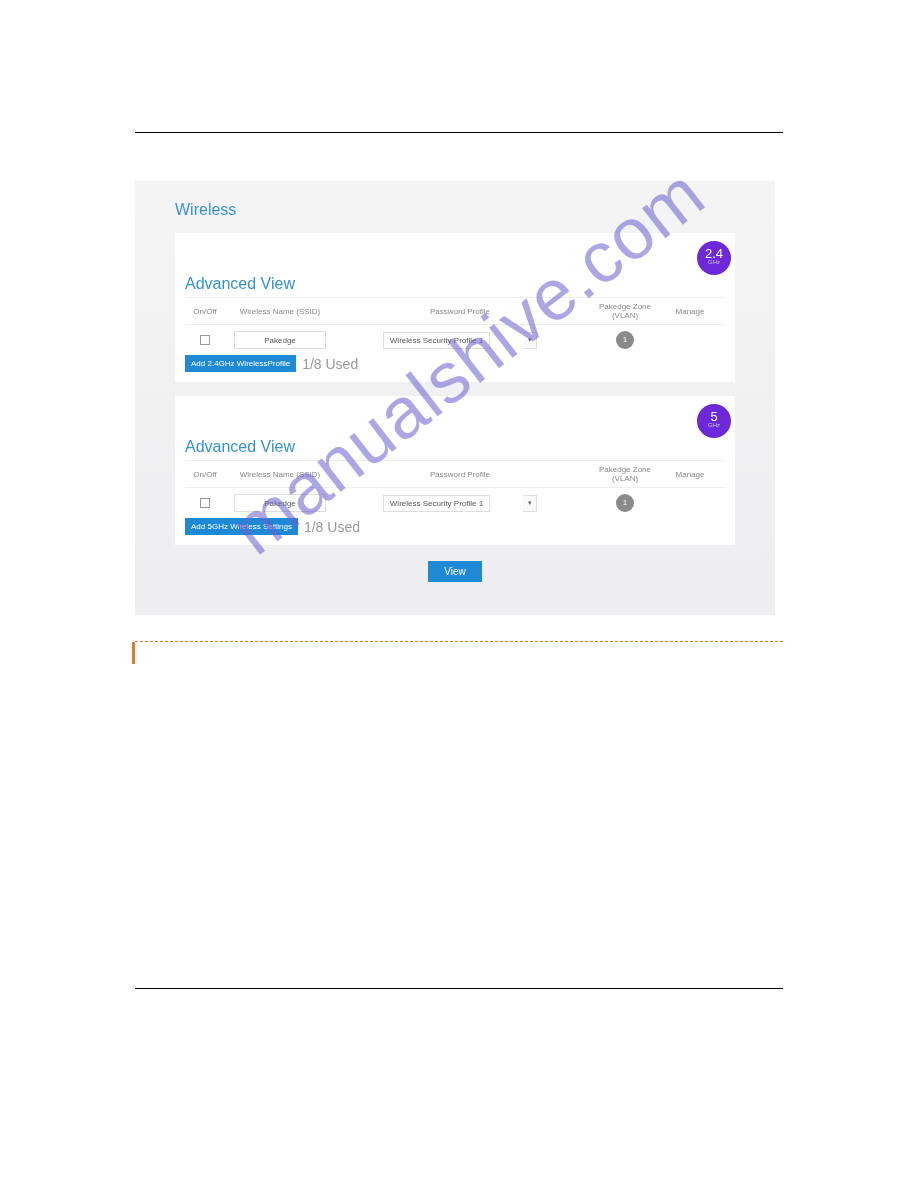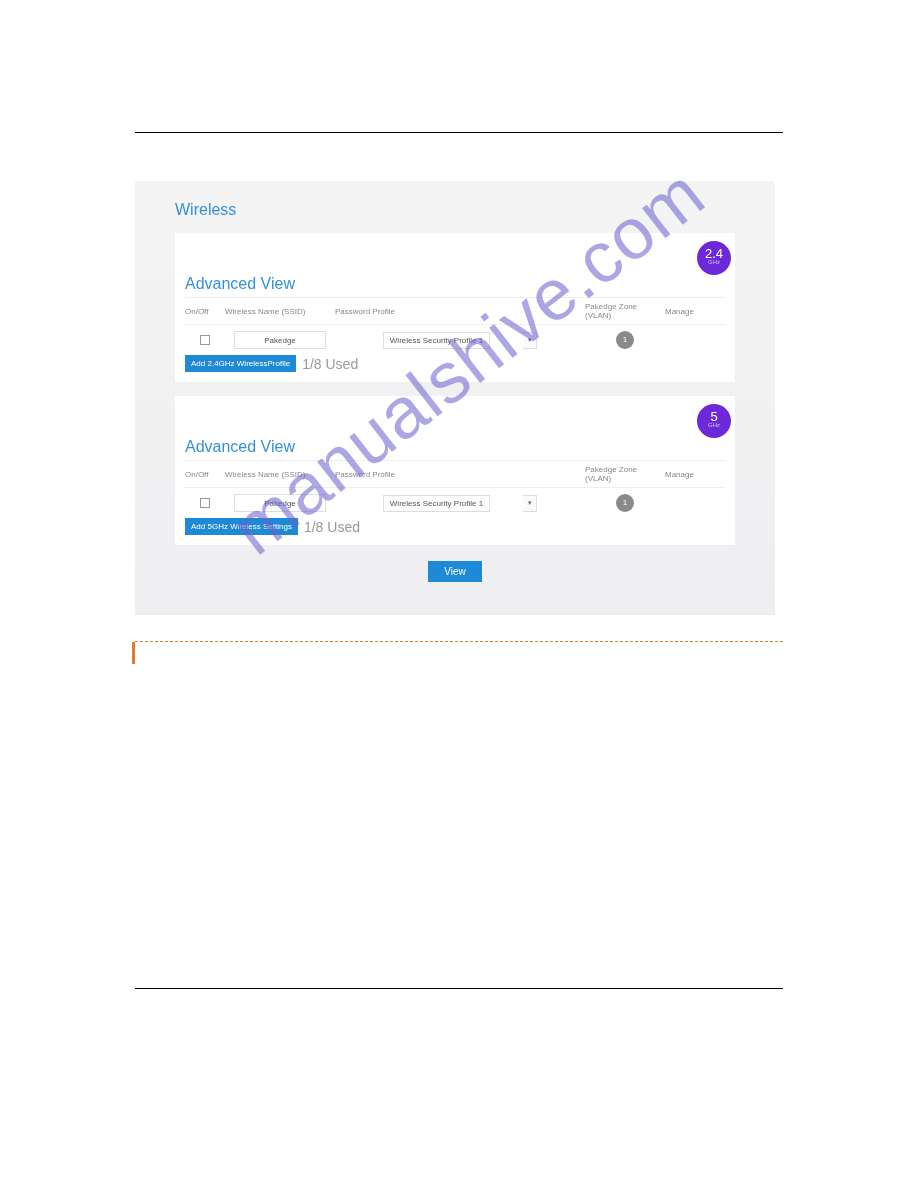--- a/index.html
+++ b/index.html
@@ -84,21 +84,21 @@
     margin-bottom: 4px;
   }
   .grid-head, .grid-row {
     display: grid;
     grid-template-columns: 40px 110px 250px 80px 50px;
     align-items: center;
     font-size: 8px;
     color: #888;
   }
   .grid-head { border-top: 1px solid #eee; border-bottom: 1px solid #eee; padding: 4px 0;}
-  .grid-head div { }
+  .grid-head div { text-align: center; }
   .grid-row { padding: 6px 0; }
   .cell-center { text-align: center; }
   .check {
     width: 10px; height: 10px; border: 1px solid #999; margin: 0 auto; background:#fff;
   }
   .ssid-input {
     width: 92px; height: 18px;
     border: 1px solid #ddd;
     font-size: 8px;
     text-align: center;

